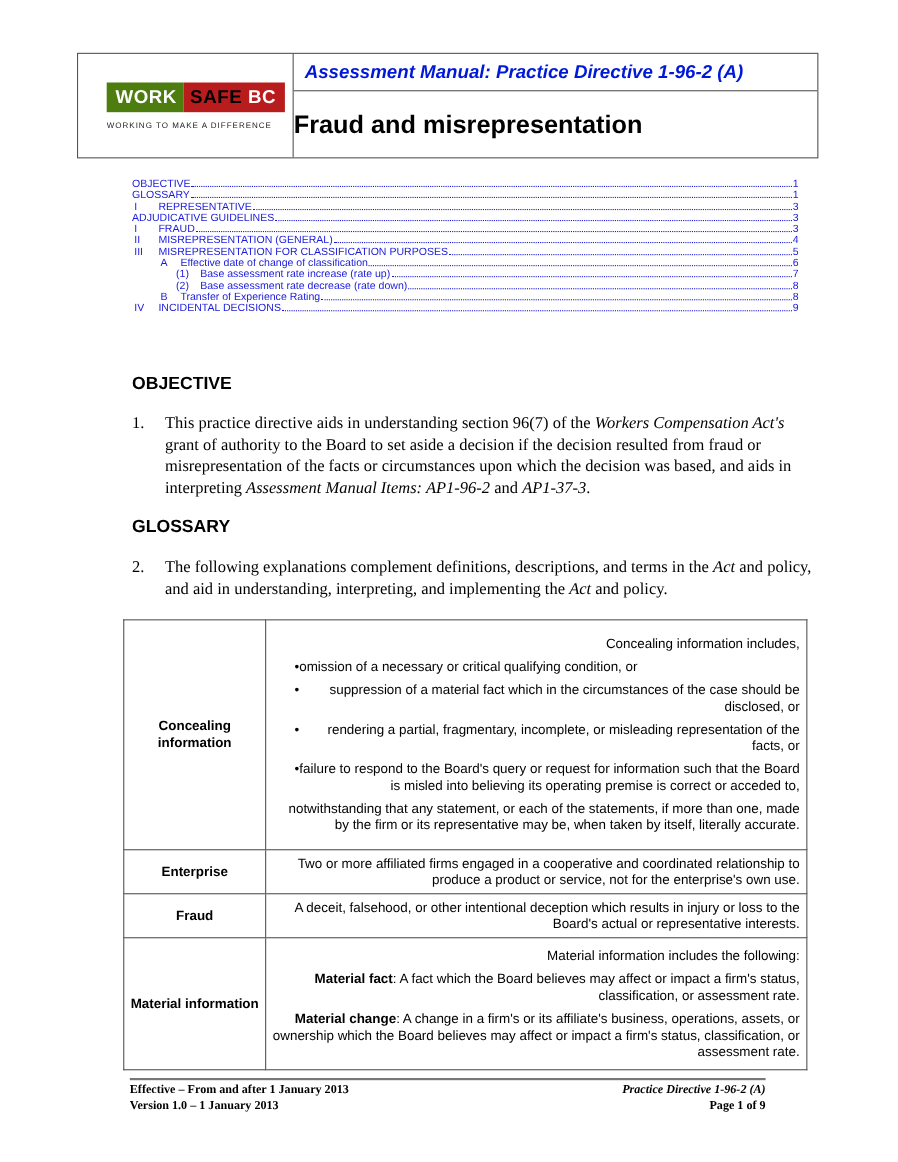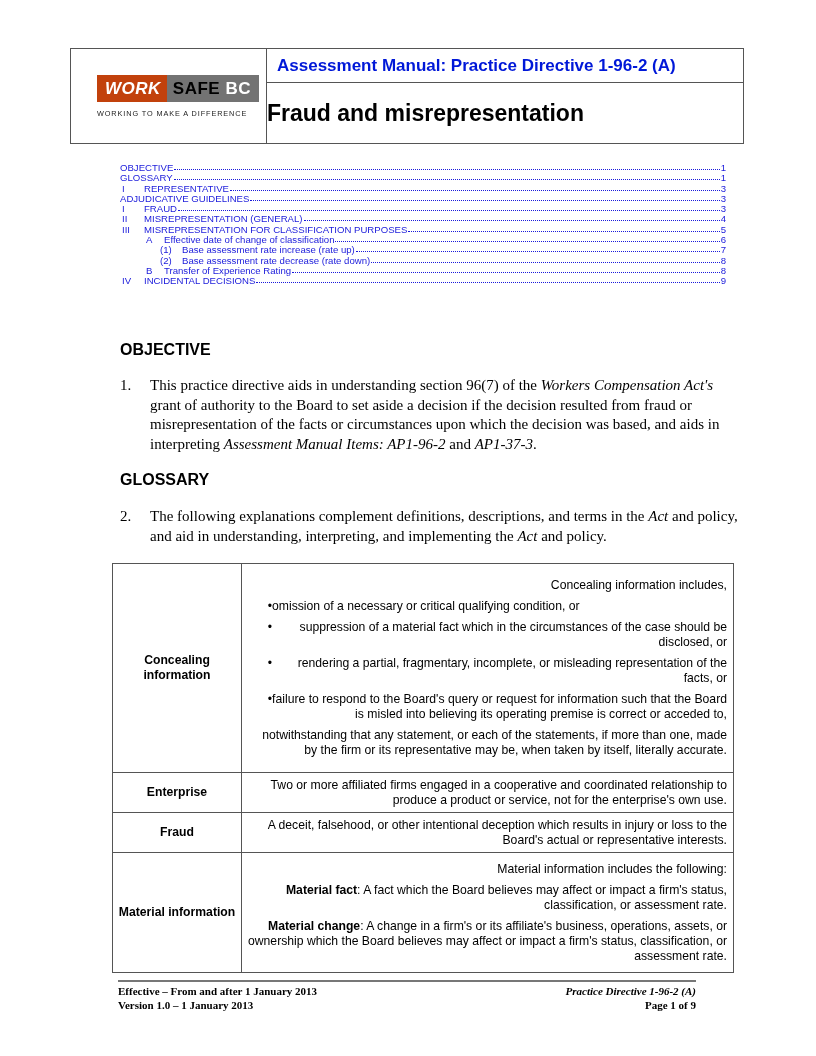--- a/index.html
+++ b/index.html
@@ -2,26 +2,26 @@
 <html><head>
 <meta charset="utf-8">
 <style>
   html, body { margin: 0; padding: 0; background: #ffffff; }
   body { width: 816px; height: 1056px; position: relative; overflow: hidden; font-family: "Liberation Sans", sans-serif; color: #000; }
 
   
   .hdr { position: absolute; left: 70px; top: 48px; width: 674px; height: 96px; border: 1px solid #555; box-sizing: border-box; display: flex; }
   .hdr-logo { width: 196px; border-right: 1px solid #555; box-sizing: border-box; position: relative; }
   .logo-bar { position: absolute; left: 26px; top: 26px; height: 27px; display: flex; font-weight: bold; font-size: 17px; letter-spacing: 0.5px; }
-  .logo-work { background: #c2410c; color: #fff; padding: 0 6px 0 8px; line-height: 27px; font-style: italic; }
-  .logo-safe { background: #737373; color: #000; padding: 0 8px 0 6px; line-height: 27px; }
+  .logo-work { background: #4d7c0f; color: #fff; padding: 0 6px 0 8px; line-height: 27px; }
+  .logo-safe { background: #b91c1c; color: #000; padding: 0 8px 0 6px; line-height: 27px; }
   .logo-safe .bc { color: #fff; }
   .logo-tag { position: absolute; left: 26px; top: 60px; font-size: 7.3px; letter-spacing: 0.9px; color: #222; white-space: nowrap; }
   .hdr-right { flex: 1; display: flex; flex-direction: column; }
-  .hdr-title { height: 34px; border-bottom: 1px solid #555; box-sizing: border-box; color: #0018d8; font-weight: bold; font-size: 17px; line-height: 34px; padding-left: 10px; }
+  .hdr-title { height: 34px; border-bottom: 1px solid #555; box-sizing: border-box; color: #0018d8; font-weight: bold; font-style: italic; font-size: 17px; line-height: 34px; padding-left: 10px; }
   .hdr-sub { flex: 1; text-align: left; font-weight: bold; font-size: 23px; line-height: 60px; }
 
   
   .toc { position: absolute; left: 120px; top: 163px; width: 606px; font-size: 9.6px; color: #1a1adb; }
   .toc-row { display: flex; height: 10.3px; line-height: 10.3px; white-space: nowrap; overflow: hidden; }
   .toc-num { display: inline-block; }
   .toc-label { flex: 0 0 auto; }
   .toc-dots { flex: 1; overflow: hidden; border-bottom: 1px dotted #1a1adb; margin: 0 1px 2px 1px; height: 6px; }
   .toc-page { flex: 0 0 auto; }
   .lv1 { padding-left: 0; }

